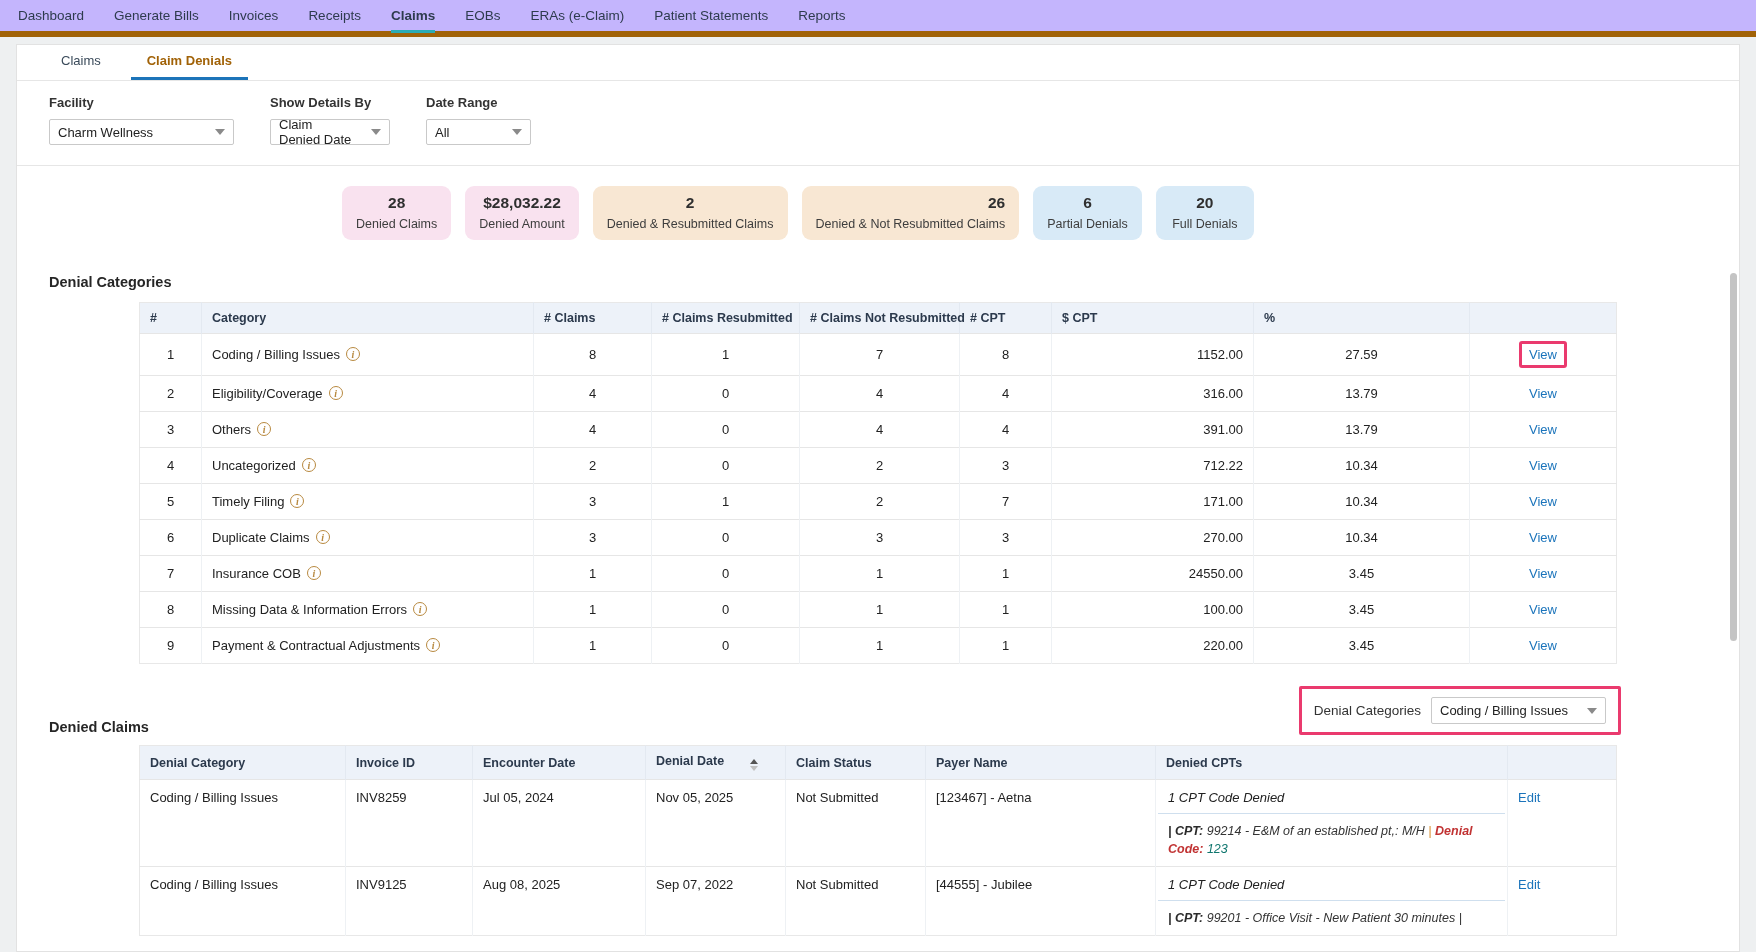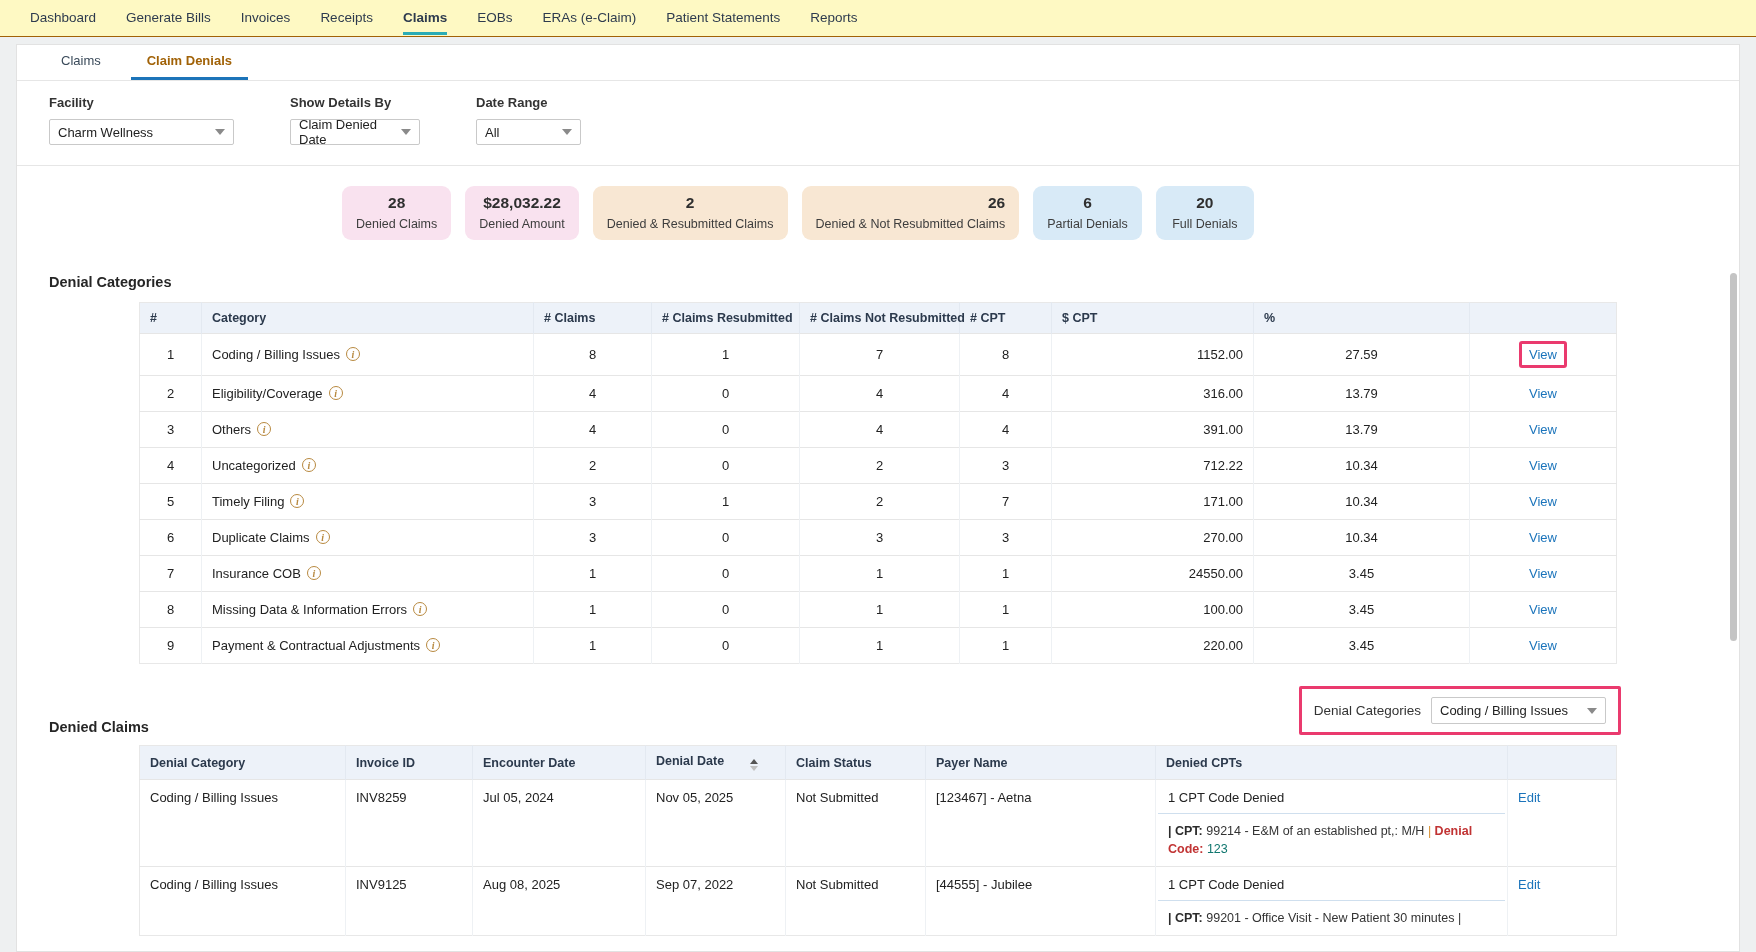--- a/index.html
+++ b/index.html
@@ -1,41 +1,41 @@
 <!DOCTYPE html>
 <html><head>
 <meta charset="utf-8">
 <style>
   * { margin:0; padding:0; box-sizing:border-box; }
   html,body { width:1756px; height:952px; overflow:hidden; background:#eef0f1;
     font-family:"Liberation Sans", sans-serif; color:#222; }
 
   
-  .topnav { background:#fef9c3; height:37px; display:flex; align-items:center;
-    padding:0 30px; gap:30px; border-bottom:1px solid #a16207; }
+  .topnav { background:#c4b5fd; height:37px; display:flex; align-items:center;
+    padding:0 18px; gap:30px; border-bottom:6px solid #a16207; }
   .topnav .nav-item { font-size:13.5px; color:#2e3b4e; cursor:pointer; padding:9px 0 7px;
     border-bottom:3px solid transparent; white-space:nowrap; }
   .topnav .nav-item.active { font-weight:bold; border-bottom-color:#2bacb5; }
 
   
   .page { padding:7px 16px 0; }
   .card { background:#fff; border:1px solid #e2e2e2; height:908px; position:relative; overflow:hidden; }
 
   .subtabs { display:flex; gap:14px; padding:0 28px; border-bottom:1px solid #e6e6e6; height:36px; align-items:flex-end; }
   .subtab { font-size:13px; color:#3a4a5a; padding:8px 16px 9px; cursor:pointer; border-bottom:3px solid transparent; }
   .subtab.active { color:#a16207; font-weight:bold; border-bottom-color:#1c74b9; }
 
   
-  .filters { display:flex; gap:56px; padding:14px 32px 20px; border-bottom:1px solid #e6e6e6; }
+  .filters { display:flex; gap:36px; padding:14px 32px 20px; border-bottom:1px solid #e6e6e6; }
   .filter-group .flabel { font-size:13px; font-weight:bold; color:#333; margin-bottom:9px; }
   .select { border:1px solid #c9c9c9; border-radius:2px; background:#fff; height:26px;
     display:flex; align-items:center; justify-content:space-between; padding:0 8px; font-size:13px; color:#222; cursor:pointer; }
   .select .caret { width:0; height:0; border-left:5px solid transparent; border-right:5px solid transparent;
     border-top:6px solid #8a8a8a; margin-left:14px; }
-  .w-facility { width:185px; } .w-details { width:130px; } .w-range { width:105px; }
+  .w-facility { width:185px; } .w-details { width:120px; } .w-range { width:105px; }
 
   
   .cards-row { display:flex; gap:14px; padding:20px 0 26px 325px; }
   .sum-card { border-radius:9px; padding:8px 14px 9px; text-align:center; min-width:98px; }
   .sum-card .val { font-size:15.5px; font-weight:bold; color:#2f2f2f; margin-bottom:5px; }
   .sum-card .lbl { font-size:12.5px; color:#3d3d3d; white-space:nowrap; }
 
   
   .section-title { font-size:14.5px; font-weight:bold; color:#262626; padding:8px 0 12px 32px; }
 
@@ -62,21 +62,21 @@
   .denied-filter .dlabel { font-size:13.5px; color:#333; }
   .denied-filter .select { width:175px; height:27px; }
 
   
   .sort { display:inline-flex; flex-direction:column; gap:2px; margin-left:26px; vertical-align:1px; }
   .sort .up { width:0;height:0;border-left:4px solid transparent;border-right:4px solid transparent;border-bottom:5px solid #555; }
   .sort .dn { width:0;height:0;border-left:4px solid transparent;border-right:4px solid transparent;border-top:5px solid #c0c0c0; }
 
   
   .claims-tbl td { vertical-align:top; padding-top:10px; }
-  .cpt-cell { padding:0 !important; }
+  .cpt-cell { padding:0 !important;font-style:italic; }
   .cpt-summary { padding:10px 12px 8px; font-size:13px; color:#222; }
   .cpt-detail { border-top:1px solid #cfdfee; margin:0 2px; padding:8px 10px; font-size:12.5px; line-height:1.45; }
   .seg-bold { font-weight:bold; color:#2b2b2b; }
   .seg-plain { color:#333; }
   .seg-red { color:#0f766e; }
   .seg-red-bold { color:#c13333; font-weight:bold; }
   .seg-orange { color:#d88f2f; }
 
   
   .scroll-thumb { position:absolute; right:2px; top:228px; width:7px; height:368px;

